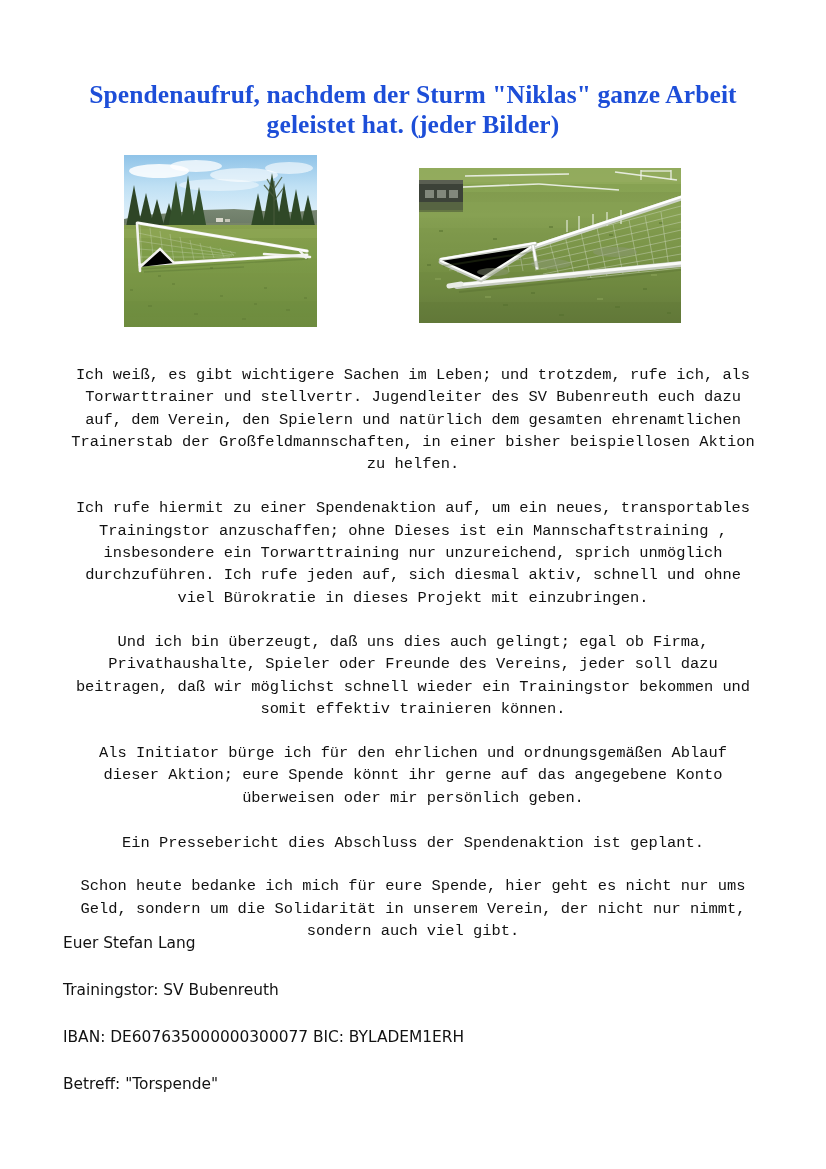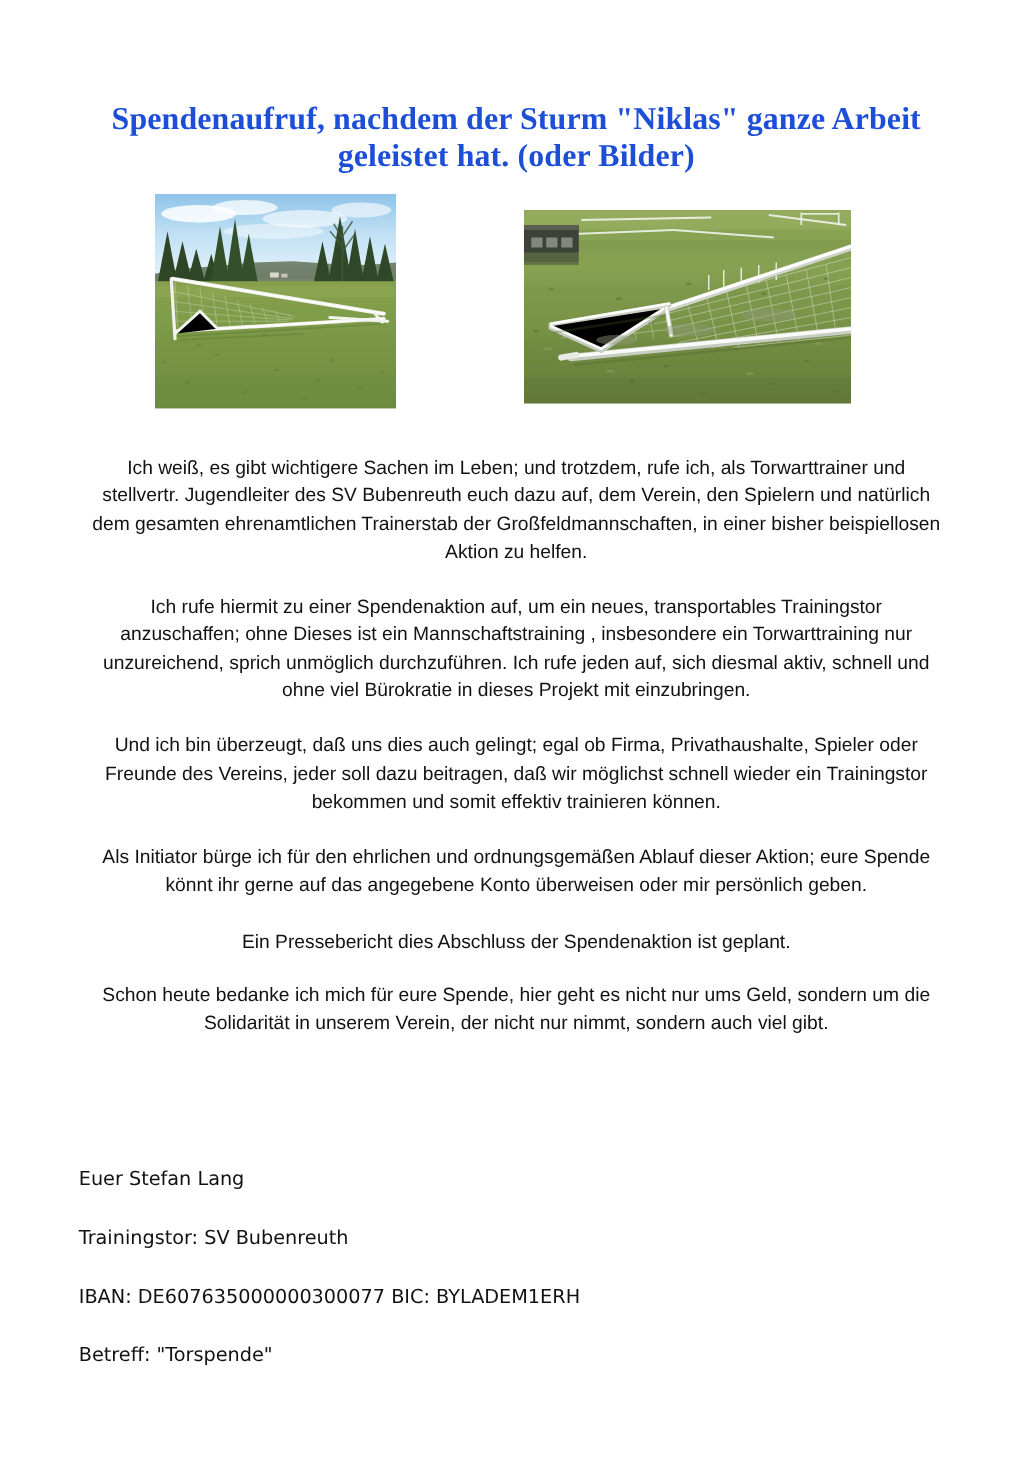--- a/index.html
+++ b/index.html
@@ -73,21 +73,21 @@
 
   
   .body-block {
     position: absolute;
     left: 63px;
     top: 364px;
     width: 700px;
     text-align: center;
   }
   .para {
-    font-family: Liberation Sans, sans-serif;
+    font-family: Liberation Mono, monospace;
     font-size: 15.4px;
     line-height: 22.3px;
     color: #121212;
     text-align: center;
     margin: 0 0 22px 0;
     padding: 0 8px;
   }
   .para:last-child { margin-bottom: 0; }
 
   
@@ -114,21 +114,21 @@
   }
   .footer-line:last-child { margin-bottom: 0; }
 </style>
 </head>
 <body>
 
 <div class="page">
 
   <div class="title-block">
     <div class="title-line first">Spendenaufruf,  nachdem der Sturm "Niklas" ganze Arbeit</div>
-    <div class="title-line second">geleistet hat. (oder Bilder)</div>
+    <div class="title-line second">geleistet hat. (jeder Bilder)</div>
   </div>
 
   <div class="photos">
 
     <div class="photo photo-1">
       <svg viewBox="0 0 193 172" preserveAspectRatio="none" aria-hidden="true">
         <defs>
           <linearGradient id="sky1" x1="0" y1="0" x2="0" y2="1">
             <stop offset="0%" stop-color="#8fc3e8"></stop>
             <stop offset="45%" stop-color="#bfe0f4"></stop>

